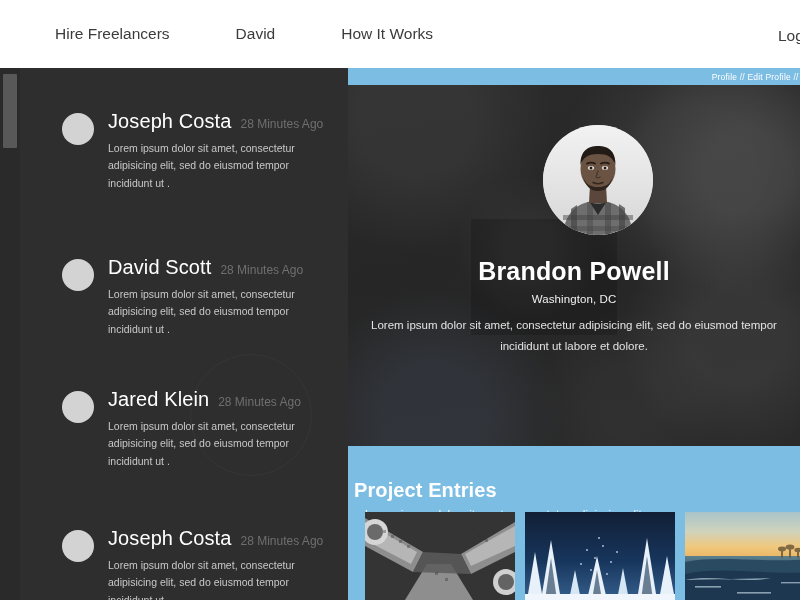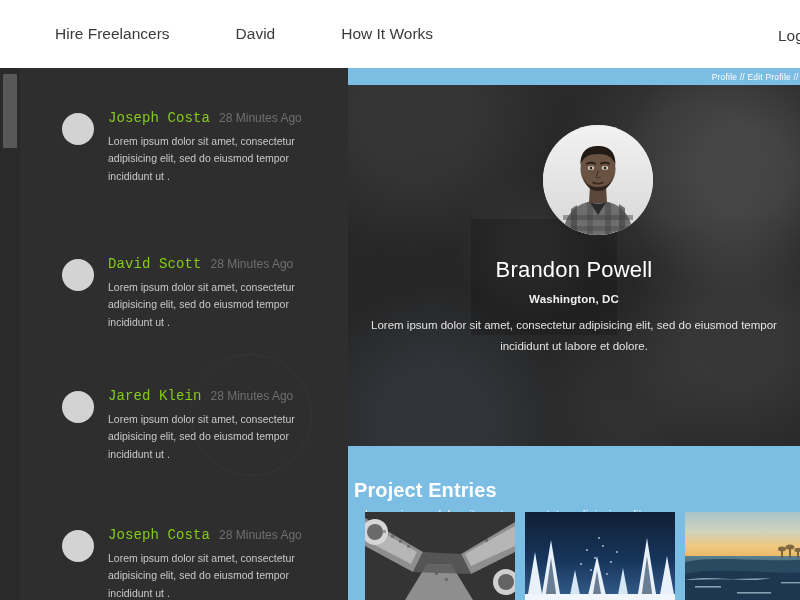--- a/index.html
+++ b/index.html
@@ -91,22 +91,22 @@
     position: absolute; left: 0; top: 3px;
     width: 32px; height: 32px;
     border-radius: 50%;
     background: #d3d3d3;
   }
   .feed-head {
     margin-left: 46px;
     display: flex; align-items: baseline; gap: 9px;
   }
   .feed-name {
-    font-size: 14px; color: #84cc16;
-    letter-spacing: 0.1px; white-space: nowrap; font-family: Liberation Mono, monospace;
+    font-size: 20px; color: #ffffff;
+    letter-spacing: 0.1px; white-space: nowrap;
   }
   .feed-time {
     font-size: 12px; color: #6f6f6f; white-space: nowrap;
   }
   .feed-body {
     margin-left: 46px; margin-top: 7px;
     font-size: 10.5px; color: #c8c8c8;
     line-height: 1.65; width: 215px;
   }
 
@@ -156,27 +156,27 @@
     position: absolute; left: 195px; top: 40px;
     width: 110px; height: 110px;
     border-radius: 50%;
     overflow: hidden;
     background: #c9c9c9;
   }
   .hero-avatar svg { display: block; width: 110px; height: 110px; }
   .hero-name {
     position: absolute; top: 172px; left: 0; width: 452px;
     text-align: center;
-    font-size: 22px; font-weight: normal; color: #ffffff;
+    font-size: 25px; font-weight: bold; color: #ffffff;
     letter-spacing: 0.2px;
   }
   .hero-loc {
     position: absolute; top: 208px; left: 0; width: 452px;
     text-align: center;
-    font-size: 11.5px; font-weight: bold; color: #f0f0f0;
+    font-size: 11.5px; font-weight: normal; color: #f0f0f0;
     letter-spacing: 0.1px;
   }
   .hero-desc {
     position: absolute; top: 230px; left: 0; width: 452px;
     text-align: center;
     font-size: 11.5px; color: #e2e2e2;
     line-height: 1.85;
   }
 
   

